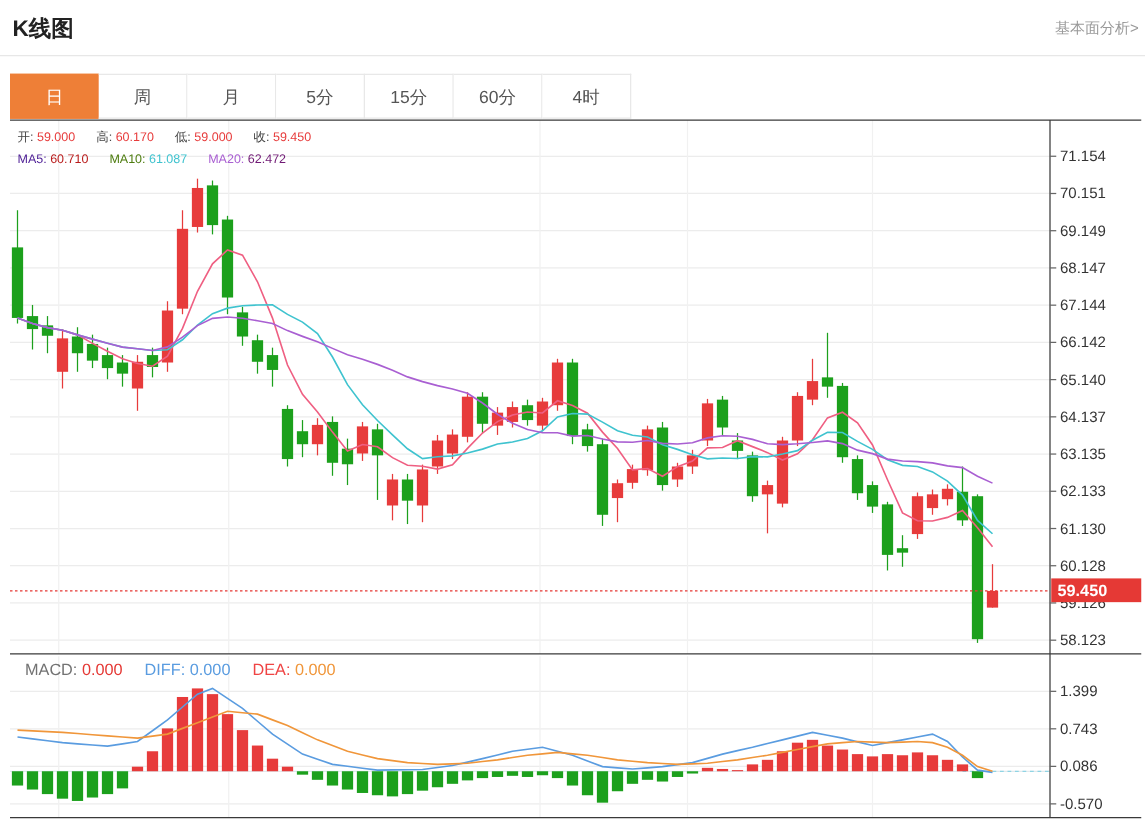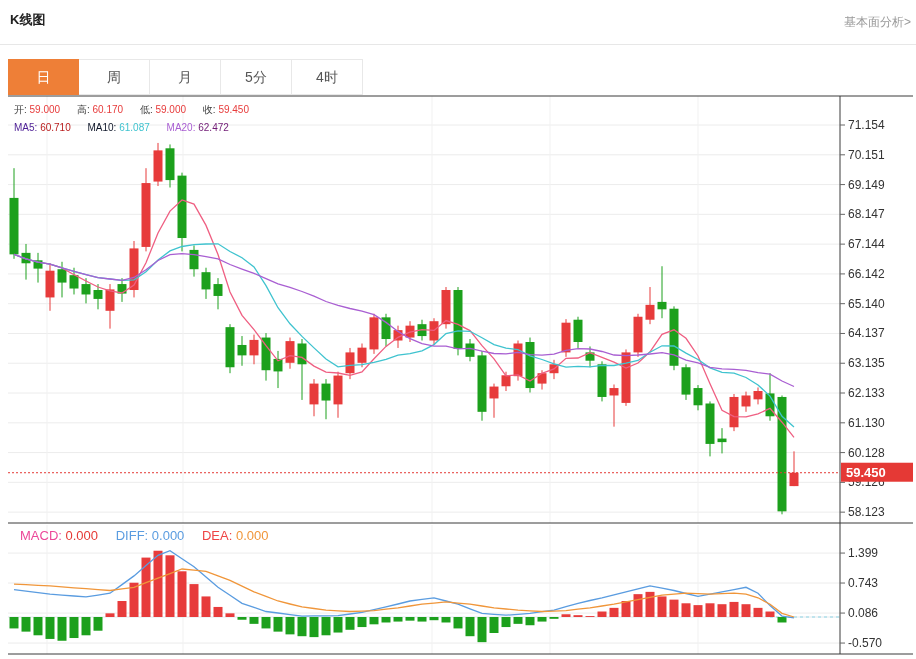--- a/index.html
+++ b/index.html
@@ -1,18 +1,18 @@
 <!DOCTYPE html>
 <html><head>
 <meta charset="utf-8">
 <style>
   html,body{margin:0;padding:0;}
   body{width:916px;height:659px;position:relative;background:#fff;overflow:hidden;
        font-family:"Liberation Sans","DejaVu Sans",sans-serif;}
-  .page-title{position:absolute;left:10px;top:11px;font-size:13px;font-weight:bold;color:#222;}
+  .page-title{position:absolute;left:10px;top:11px;font-size:18px;font-weight:bold;color:#222;}
   .analysis-link{position:absolute;right:5px;top:14px;font-size:12px;color:#999;text-decoration:none;cursor:pointer;}
   .title-divider{position:absolute;left:0;top:44px;width:916px;border-top:1px solid #e7e7e7;}
   .tabs{position:absolute;left:8px;top:59px;display:flex;z-index:5;}
   .tab{box-sizing:border-box;width:71px;height:36px;line-height:34px;text-align:center;font-size:14px;
        color:#555;background:#fff;border:1px solid #e8e8e8;border-left:none;cursor:pointer;}
   .tab:first-child{border-left:1px solid #e8e8e8;}
   .tab.active{background:#ee7f37;border-color:#ee7f37;color:#fff;}
   .legend-row{position:absolute;left:14px;font-size:10px;z-index:4;white-space:nowrap;}
   .legend-row .lbl{color:#444;}
   .legend-row .val{margin-right:14px;}
@@ -27,20 +27,22 @@
 
 <div class="page-title">K线图</div>
 <a class="analysis-link">基本面分析&gt;</a>
 <div class="title-divider"></div>
 
 <div class="tabs">
   <div class="tab active">日</div>
   <div class="tab">周</div>
   <div class="tab">月</div>
   <div class="tab">5分</div>
+  <div class="tab">15分</div>
+  <div class="tab">60分</div>
   <div class="tab">4时</div>
 </div>
 
 <svg id="chart-svg" class="chart-svg" width="916" height="659">
     <g>
       <line x1="8" y1="125" x2="840" y2="125" stroke="#ececec" stroke-width="1"></line>
       <line x1="8" y1="154.79913" x2="840" y2="154.79913" stroke="#ececec" stroke-width="1"></line>
       <line x1="8" y1="184.56854999999987" x2="840" y2="184.56854999999987" stroke="#ececec" stroke-width="1"></line>
       <line x1="8" y1="214.33796999999973" x2="840" y2="214.33796999999973" stroke="#ececec" stroke-width="1"></line>
       <line x1="8" y1="244.13709999999975" x2="840" y2="244.13709999999975" stroke="#ececec" stroke-width="1"></line>
@@ -330,26 +332,26 @@
   <span class="val">60.170</span>
   <span class="lbl">低:</span>
   <span class="val">59.000</span>
   <span class="lbl">收:</span>
   <span class="val">59.450</span>
 </div>
 
 <div class="legend-row" id="ma-row">
   <span style="color:#4c1d95">MA5:</span>
   <span class="val" style="color:#b91c1c">60.710</span>
-  <span style="color:#0f172a">MA10:</span>
+  <span style="color:#4d7c0f">MA10:</span>
   <span class="val" style="color:#3fc3cf">61.087</span>
   <span style="color:#a95fd2">MA20:</span>
   <span class="val" style="color:#701a75">62.472</span>
 </div>
 
 <div class="legend-row" id="macd-row">
-  <span style="color:#ec4899">MACD:</span>
+  <span style="color:#737373">MACD:</span>
   <span class="val" style="color:#e53935">0.000</span>
   <span style="color:#5a9ce0">DIFF:</span>
   <span class="val" style="color:#5a9ce0">0.000</span>
   <span style="color:#ef4444">DEA:</span>
   <span class="val" style="color:#f0963a">0.000</span>
 </div>
 
 </body></html>

